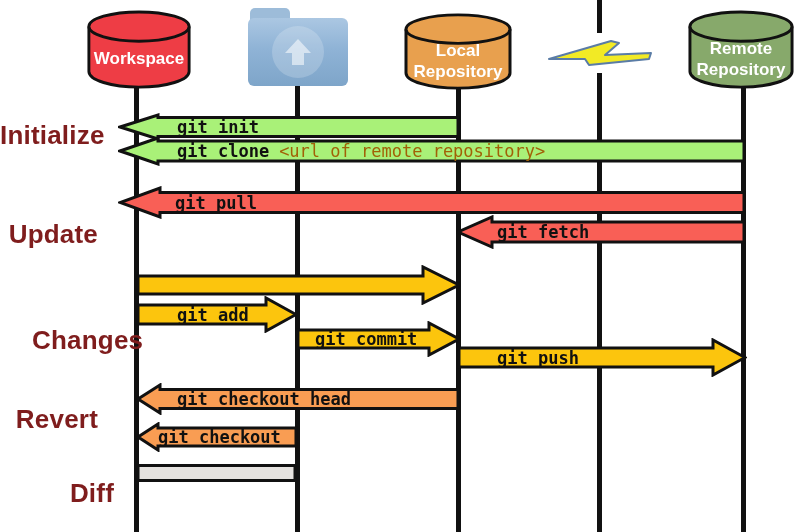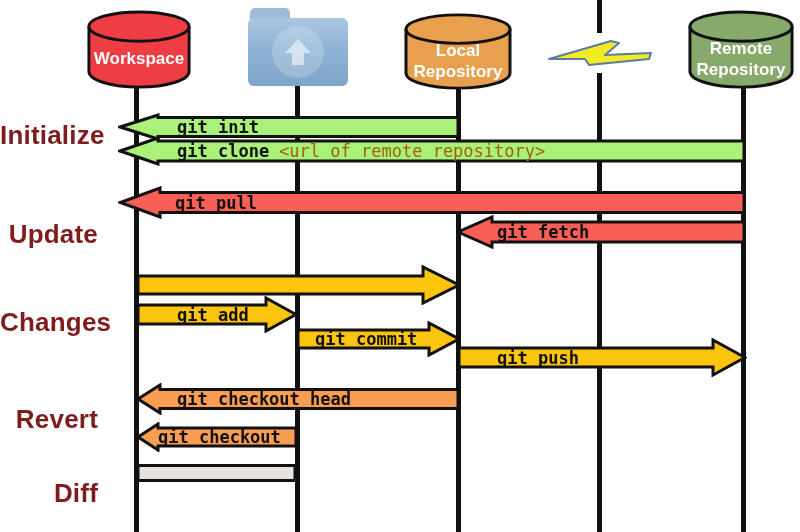--- a/index.html
+++ b/index.html
@@ -68,23 +68,23 @@
 <div id="stage">
 
   <div class="lifeline" style="left:134px;top:88px;height:444px;"></div>
   <div class="lifeline" style="left:295px;top:84px;height:448px;"></div>
   <div class="lifeline" style="left:456px;top:88px;height:444px;"></div>
   <div class="lifeline" style="left:597px;top:0;height:532px;"></div>
   <div class="lifeline" style="left:741px;top:88px;height:444px;"></div>
 
   <div class="section-label" style="top:120px;">Initialize</div>
   <div class="section-label" style="top:219px;">Update</div>
-  <div class="section-label" style="top:307px;">Changes</div>
+  <div class="section-label" style="top:325px;padding-left:32px;">Changes</div>
   <div class="section-label" style="top:404px;">Revert</div>
-  <div class="section-label" style="top:478px;">Diff</div>
+  <div class="section-label" style="top:478px;padding-left:16px;">Diff</div>
 
   <div class="arrow left" style="left:118px;top:113px;width:342px;height:28px;">
       <svg width="342" height="28">
         <polygon points="340,4.5 40,4.5 40,2 2,14 40,26 40,23.5 340,23.5" fill="#a9f178" stroke="#111111" stroke-width="3" stroke-linejoin="miter"></polygon>
       </svg>
     <span class="alabel" style="padding-left:59px">git init</span>
   </div>
 
   <div class="arrow left" style="left:118px;top:136px;width:628px;height:30px;">
       <svg width="628" height="30">

